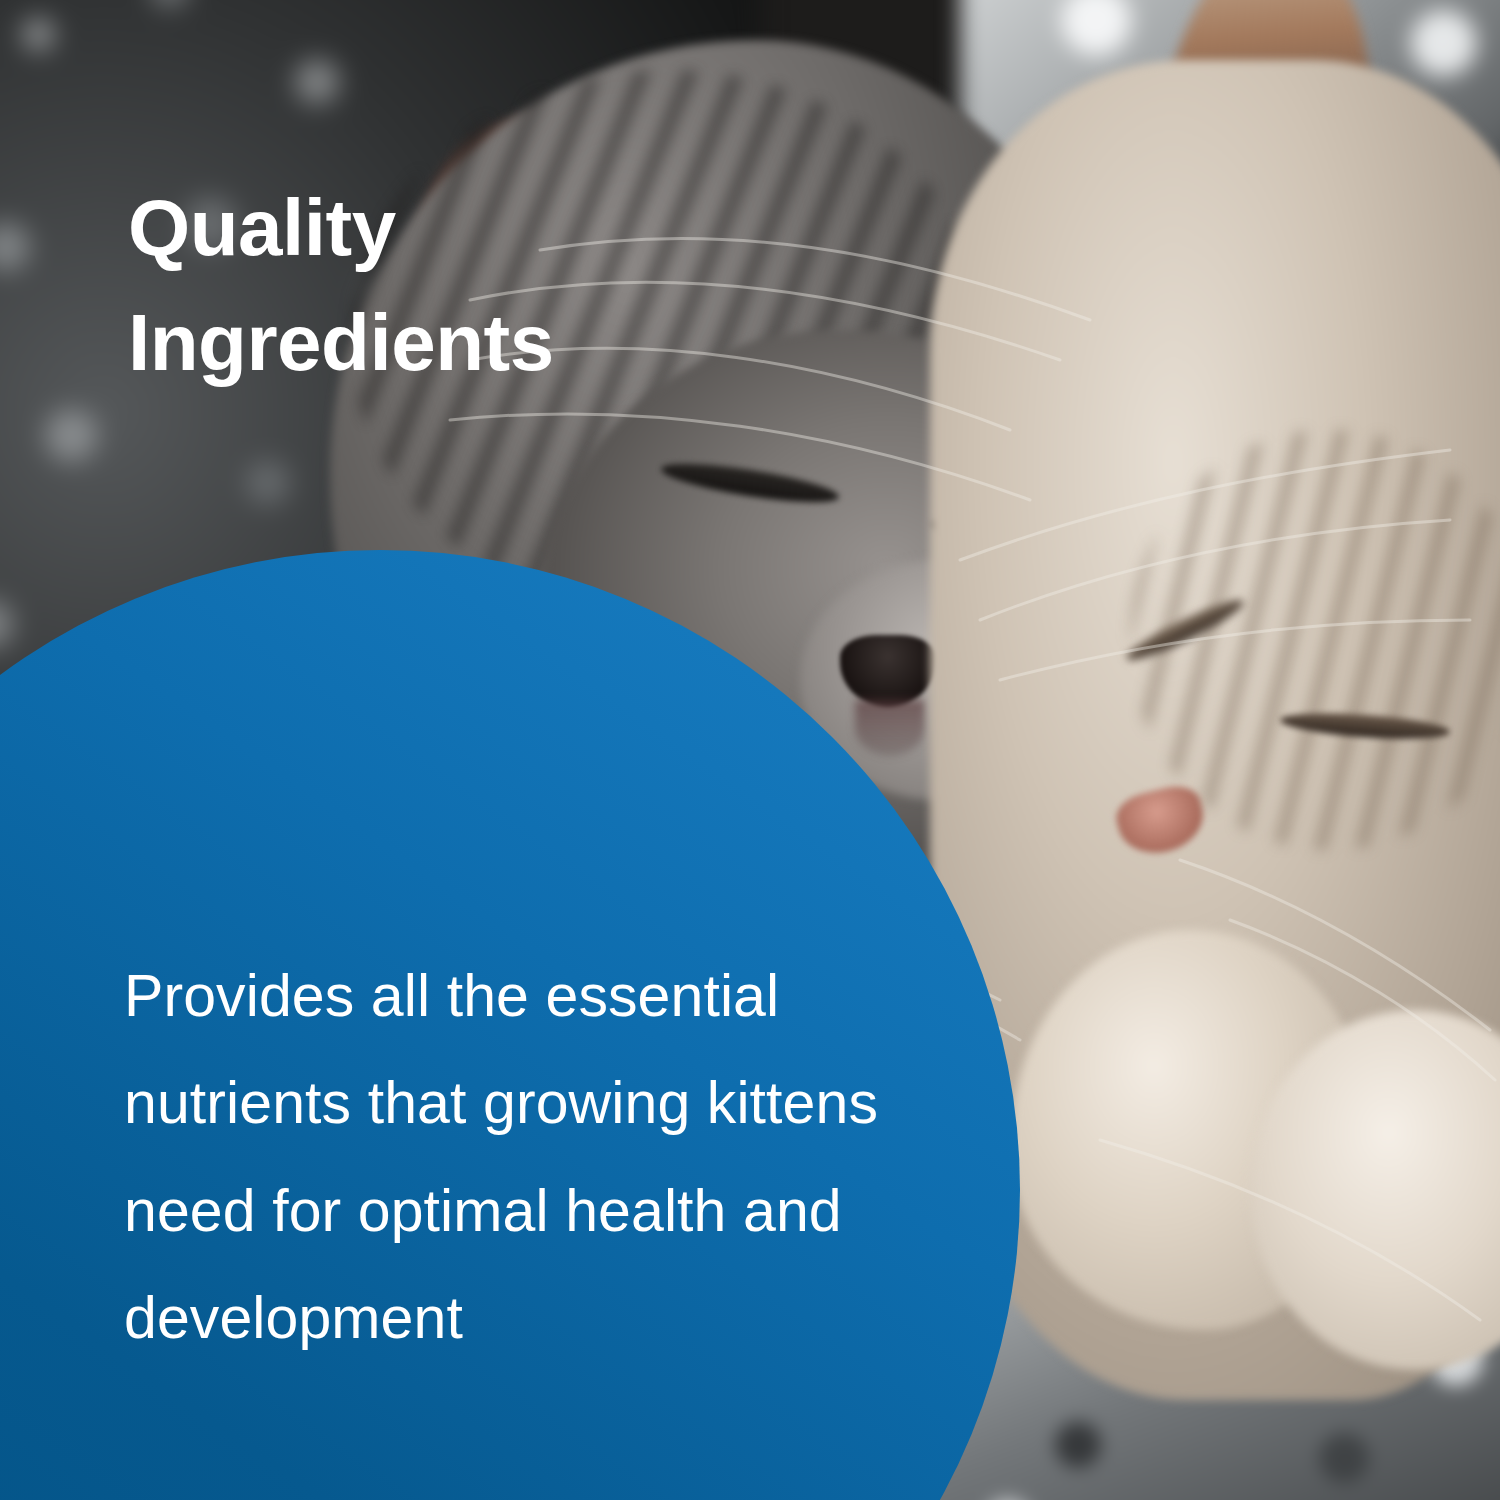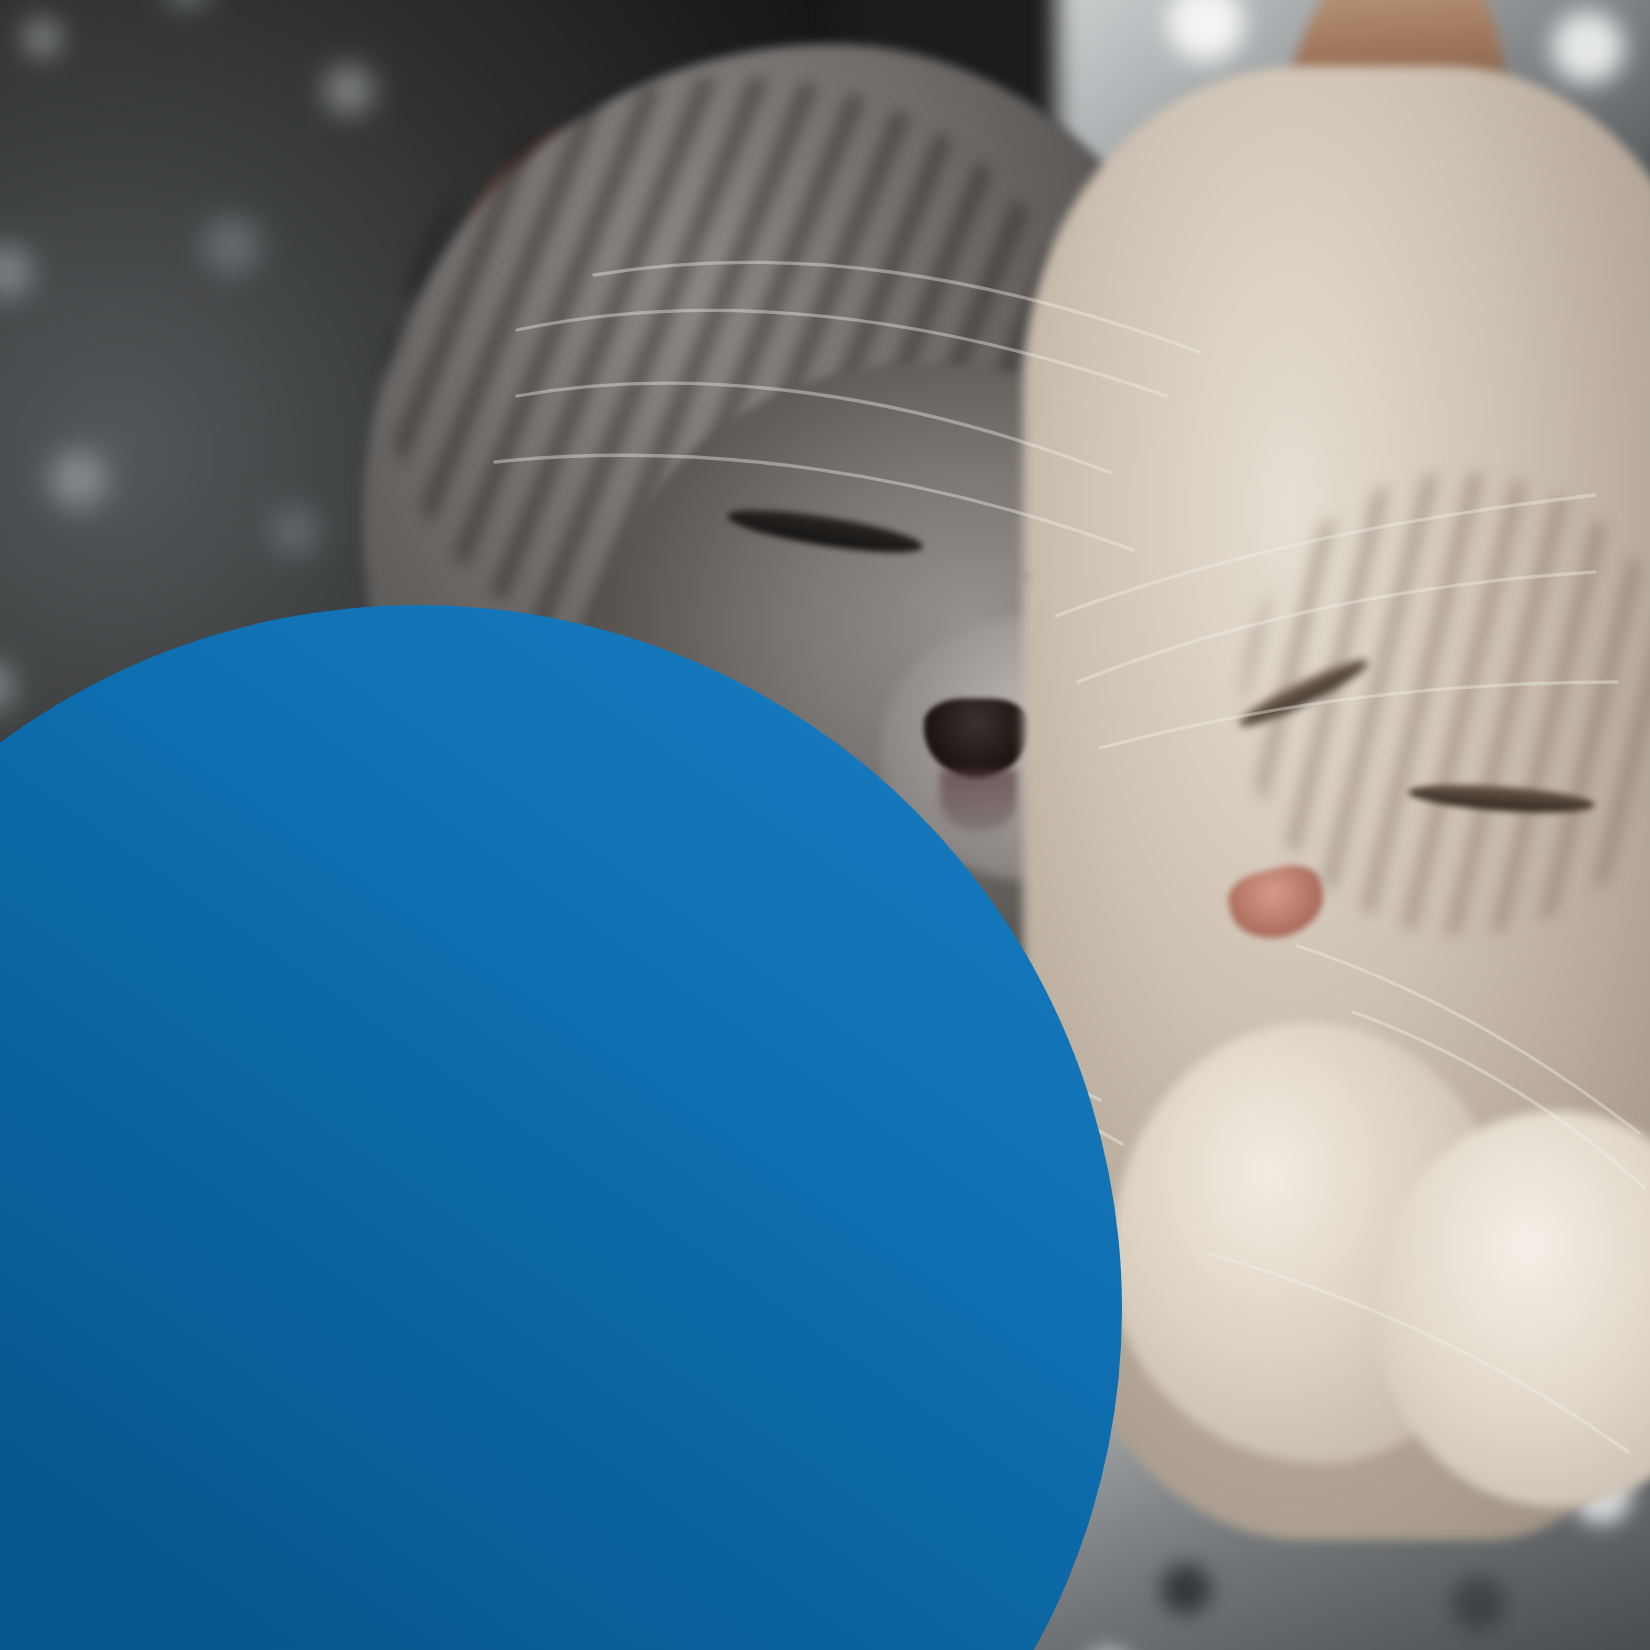--- a/index.html
+++ b/index.html
@@ -260,15 +260,18 @@
         <path d="M620 860 C 760 910 900 970 1020 1040"></path>
         <path d="M1180 860 C 1300 900 1400 960 1490 1030"></path>
         <path d="M1230 920 C 1340 960 1430 1020 1495 1080"></path>
         <path d="M1100 1140 C 1240 1180 1370 1240 1480 1320"></path>
       </g>
     </svg>
   </div>
 
   <div class="blue-circle"></div>
 
-
+  <h1 class="headline">Quality
+Ingredients</h1>
+
+  <p class="bodycopy">Provides all the essential nutrients that growing kittens need for optimal health and development</p>
 
 </div>
 
 </body></html>

